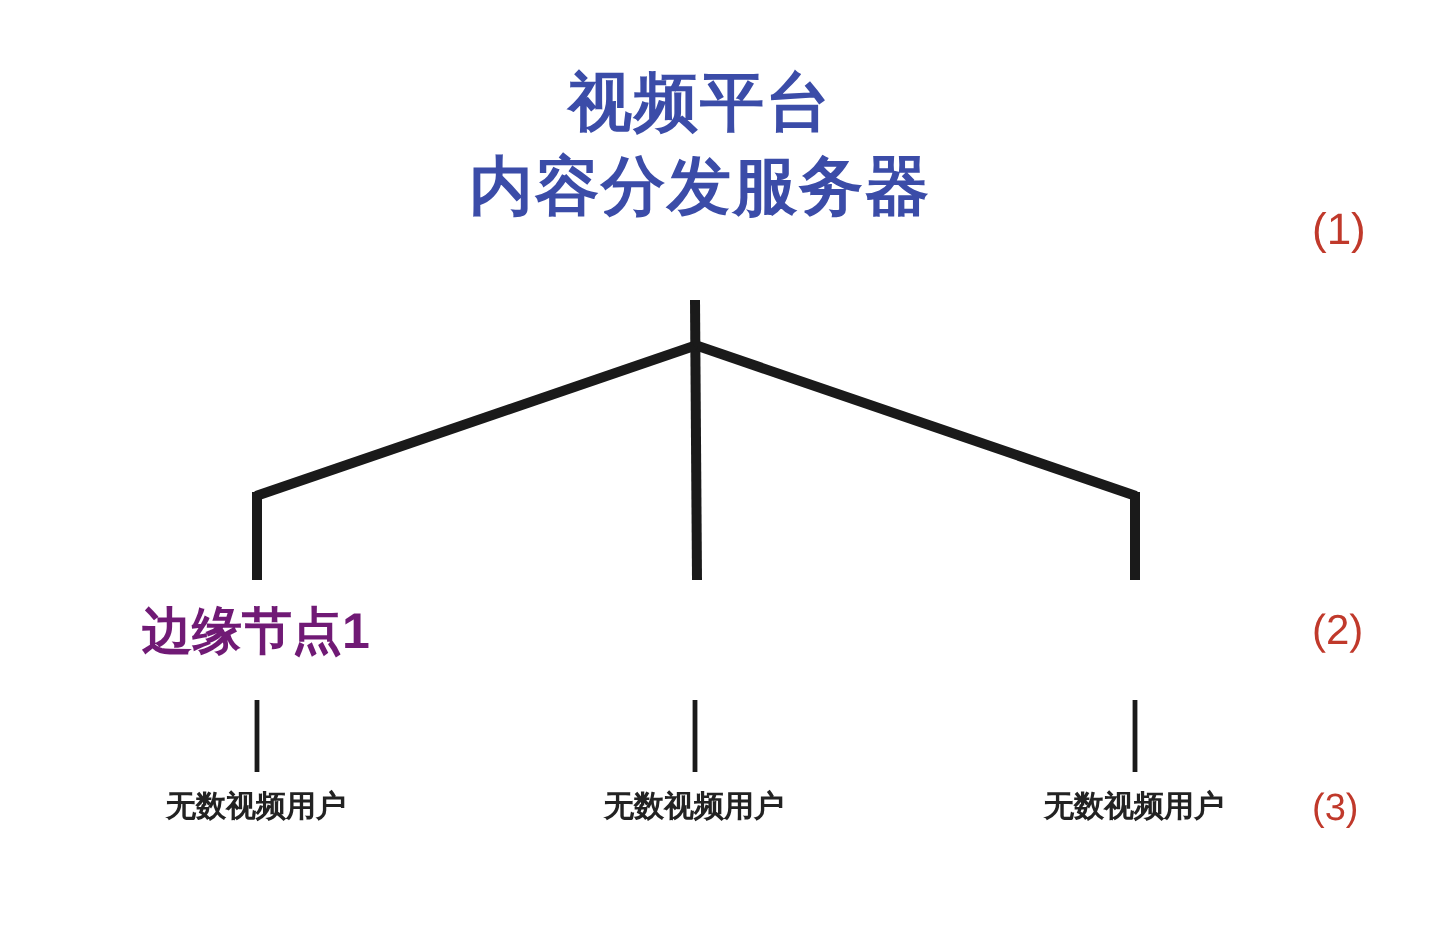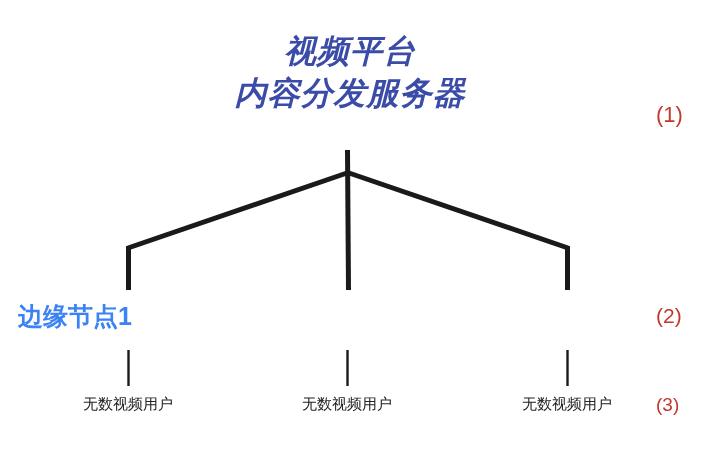--- a/index.html
+++ b/index.html
@@ -24,55 +24,55 @@
     left: 0;
     top: 30px;
     width: 700px;
     text-align: center;
     color: #3b4ca8;
     font-weight: 700;
     font-size: 32px;
     line-height: 42px;
     letter-spacing: 1px;
   }
-  .title-line { display: block; white-space: nowrap; font-style: italic; }
+  .title-line { display: block; white-space: nowrap; }
 
   
   #tree-svg {
     position: absolute;
     left: 0;
     top: 0;
     width: 720px;
     height: 466px;
   }
 
   
   .node-label {
     position: absolute;
     top: 300px;
     width: 220px;
-    text-align: left;
-    color: #3b82f6;
+    text-align: center;
+    color: #701a75;
     font-weight: 700;
     font-size: 25px;
     line-height: 32px;
     white-space: nowrap;
   }
   #node-1 { left: 18px; }
   #node-2 { left: 237px; }
   #node-3 { left: 457px; }
 
   
   .user-label {
     position: absolute;
     top: 394px;
     width: 180px;
     text-align: center;
     color: #222222;
-    font-weight: 400;
+    font-weight: 700;
     font-size: 15px;
     line-height: 20px;
     white-space: nowrap;
   }
   #user-1 { left: 38px; }
   #user-2 { left: 257px; }
   #user-3 { left: 477px; }
 
   
   .marker {

